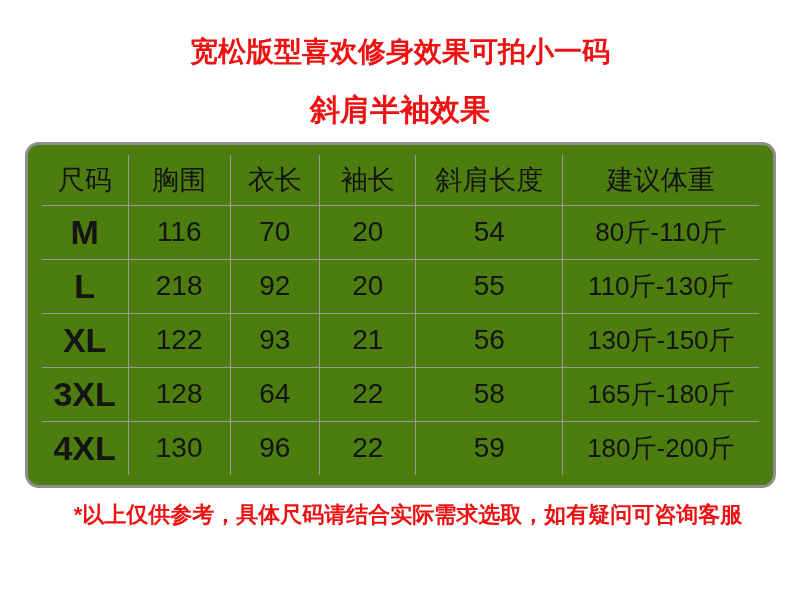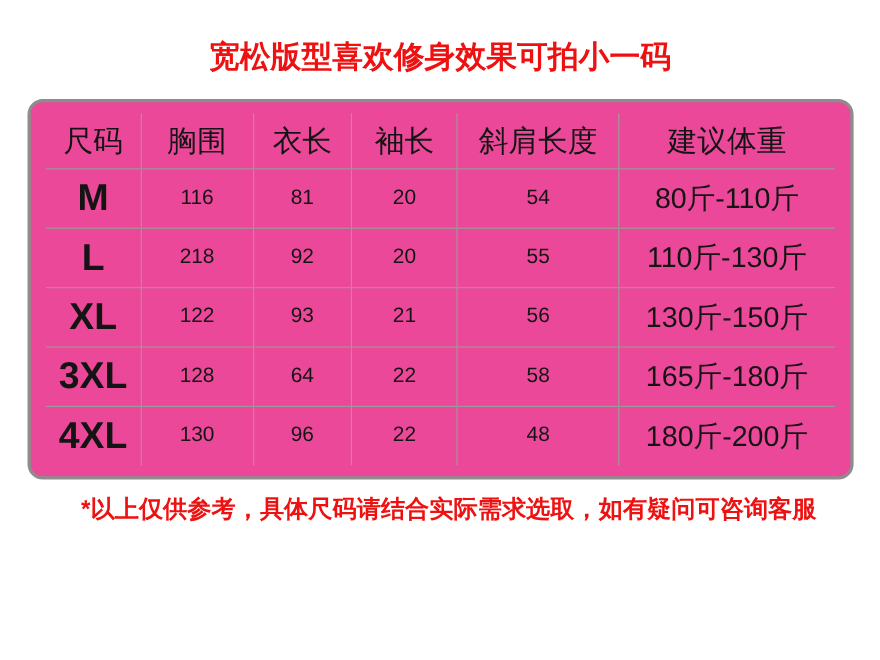--- a/index.html
+++ b/index.html
@@ -23,54 +23,55 @@
   .page-subtitle{
     margin:16px 0 0;text-align:center;
     font-size:30px;line-height:36px;font-weight:bold;
     color:var(--accent-red);
   }
   .table-frame{
     width:751px;margin:14px auto 0;
     border:3px solid var(--frame-border);
     border-radius:14px;
     padding:10px 14px;
-    background:#ec4899;
+    background:#4d7c0f;
   }
   table.size-table{
     width:100%;border-collapse:collapse;table-layout:fixed;
   }
   .size-table th,.size-table td{
     border:1px solid var(--grid-line);
     text-align:center;vertical-align:middle;
     padding:0;font-weight:normal;white-space:nowrap;
     overflow:hidden;
   }
   
   .size-table tr > :first-child{border-left:none;}
   .size-table tr > :last-child{border-right:none;}
   .size-table thead th{border-top:none;}
   .size-table tbody tr:last-child td{border-bottom:none;}
   .size-table th{height:50px;font-size:27px;}
-  .size-table td{height:54px;font-size:19px;}
+  .size-table td{height:54px;font-size:28px;}
   .size-table td.cell-size{font-size:34px;font-weight:bold;}
   .size-table td.cell-weight{font-size:26px;}
   .footnote{
     margin:13px 0 0;text-align:center;
     font-size:22px;line-height:28px;font-weight:bold;
     color:var(--accent-red);
     padding-left:16px;
   }
 </style>
 </head>
 <body>
 
 <div class="page">
 
   <h1 class="page-title">宽松版型喜欢修身效果可拍小一码</h1>
 
+  <h2 class="page-subtitle">斜肩半袖效果</h2>
 
   <div class="table-frame">
     <table class="size-table">
       <colgroup>
         <col style="width:12.1%">
         <col style="width:14.2%">
         <col style="width:12.5%">
         <col style="width:13.4%">
         <col style="width:20.5%">
         <col style="width:27.3%">
@@ -82,21 +83,21 @@
           <th>衣长</th>
           <th>袖长</th>
           <th>斜肩长度</th>
           <th>建议体重</th>
         </tr>
       </thead>
       <tbody>
         <tr>
           <td class="cell-size">M</td>
           <td>116</td>
-          <td>81</td>
+          <td>70</td>
           <td>20</td>
           <td>54</td>
           <td class="cell-weight">80斤-110斤</td>
         </tr>
         <tr>
           <td class="cell-size">L</td>
           <td>218</td>
           <td>92</td>
           <td>20</td>
           <td>55</td>
@@ -116,21 +117,21 @@
           <td>64</td>
           <td>22</td>
           <td>58</td>
           <td class="cell-weight">165斤-180斤</td>
         </tr>
         <tr>
           <td class="cell-size">4XL</td>
           <td>130</td>
           <td>96</td>
           <td>22</td>
-          <td>48</td>
+          <td>59</td>
           <td class="cell-weight">180斤-200斤</td>
         </tr>
       </tbody>
     </table>
   </div>
 
   <p class="footnote">*以上仅供参考，具体尺码请结合实际需求选取，如有疑问可咨询客服</p>
 
 </div>
 

